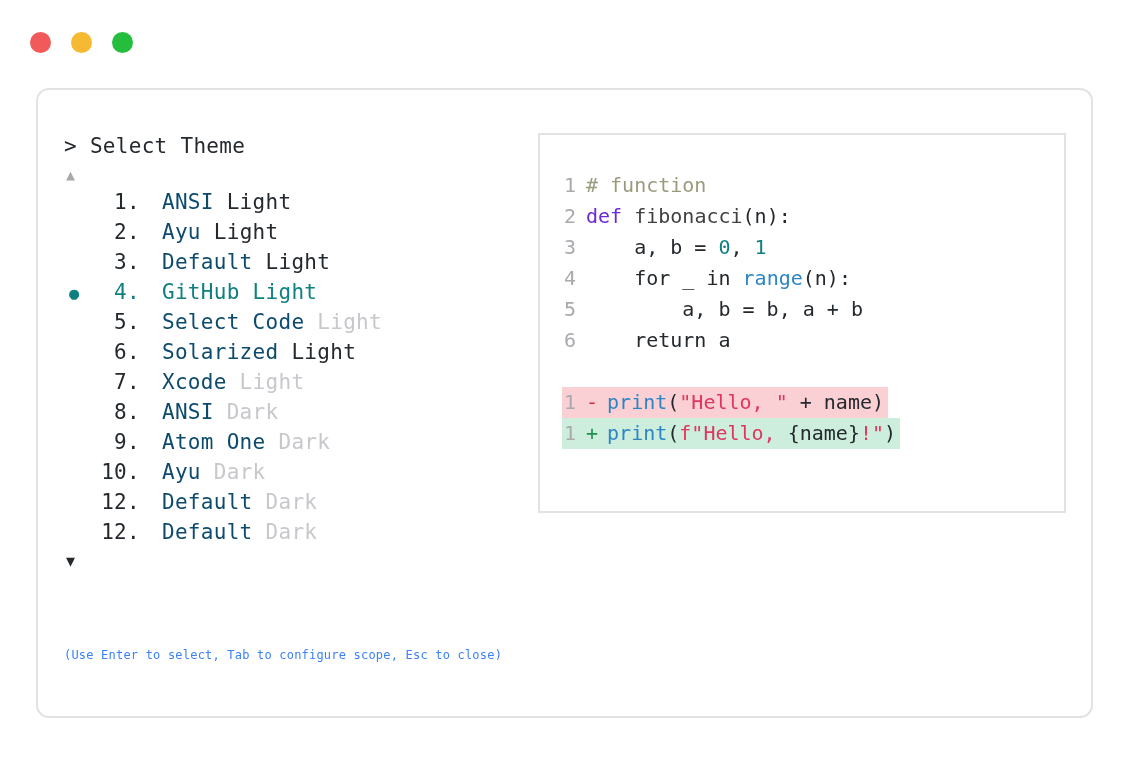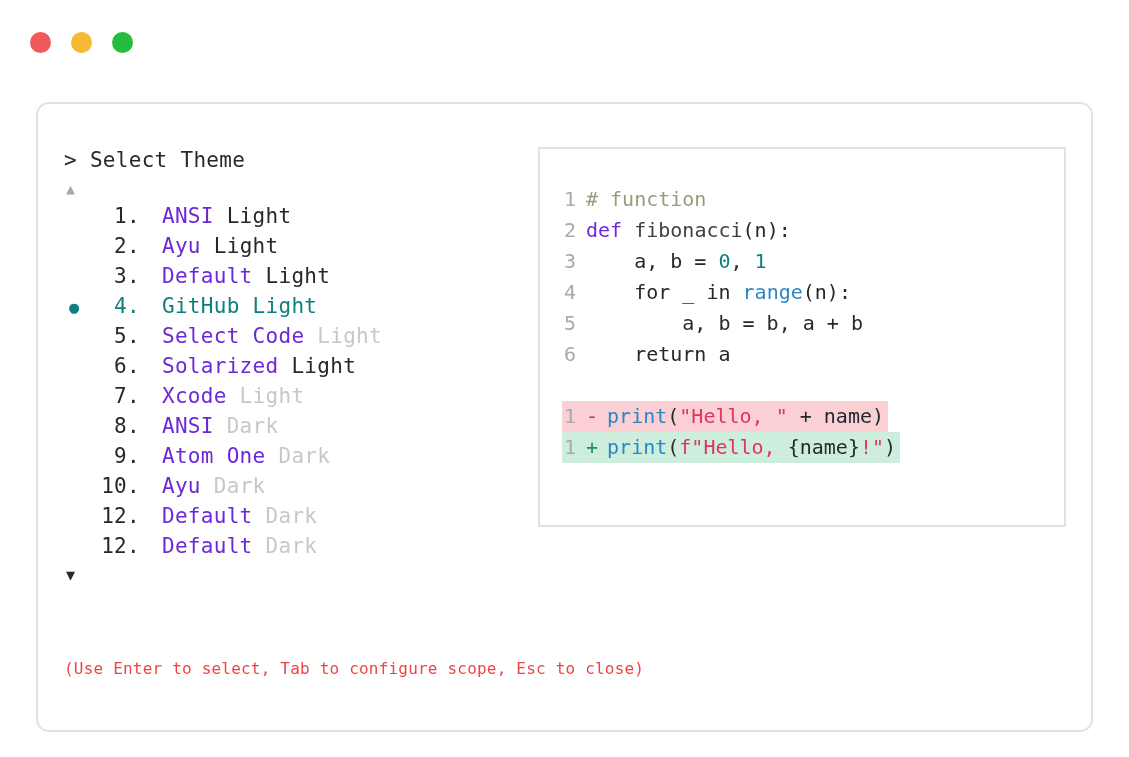--- a/index.html
+++ b/index.html
@@ -34,21 +34,21 @@
     width: 21px;
     height: 21px;
     border-radius: 50%;
     display: block;
   }
 
   
   .card {
     position: absolute;
     left: 36px;
-    top: 102px;
+    top: 88px;
     width: 1057px;
     height: 630px;
     background: #ffffff;
     border: 2px solid #e2e2e4;
     border-radius: 13px;
   }
 
   .card-inner {
     position: relative;
     width: 100%;
@@ -112,21 +112,21 @@
     width: 46px;
     flex: 0 0 46px;
     text-align: right;
     color: #24292e;
   }
   .row-dot {
     flex: 0 0 auto;
     color: #24292e;
     padding-right: 9px;
   }
-  .row-name  { color: #6d28d9; }
+  .row-name  { color: #0c4a6e; }
   .row-variant { color: #24292e; }
   .row-variant.muted { color: #c7c7cc; }
 
   .theme-row.selected .row-index,
   .theme-row.selected .row-dot,
   .theme-row.selected .row-name,
   .theme-row.selected .row-variant { color: #0f8080; }
 
   
   .right-col {
@@ -201,23 +201,23 @@
   .diff-del { background: #fbd0d4; }
   .diff-add { background: #cdeddd; }
   .sign-del { color: #d0323f; padding-right: 9px; }
   .sign-add { color: #1f9150; padding-right: 9px; }
 
   
   .footer-hint {
     position: absolute;
     left: 26px;
     bottom: 48px;
-    font-size: 16px;
+    font-size: 12px;
     line-height: 26px;
-    color: #ef4444;
+    color: #3b82f6;
     letter-spacing: 0.2px;
     white-space: pre;
   }
 </style>
 </head>
 <body>
 
 <div id="app">
 
   <div class="window-dots">

